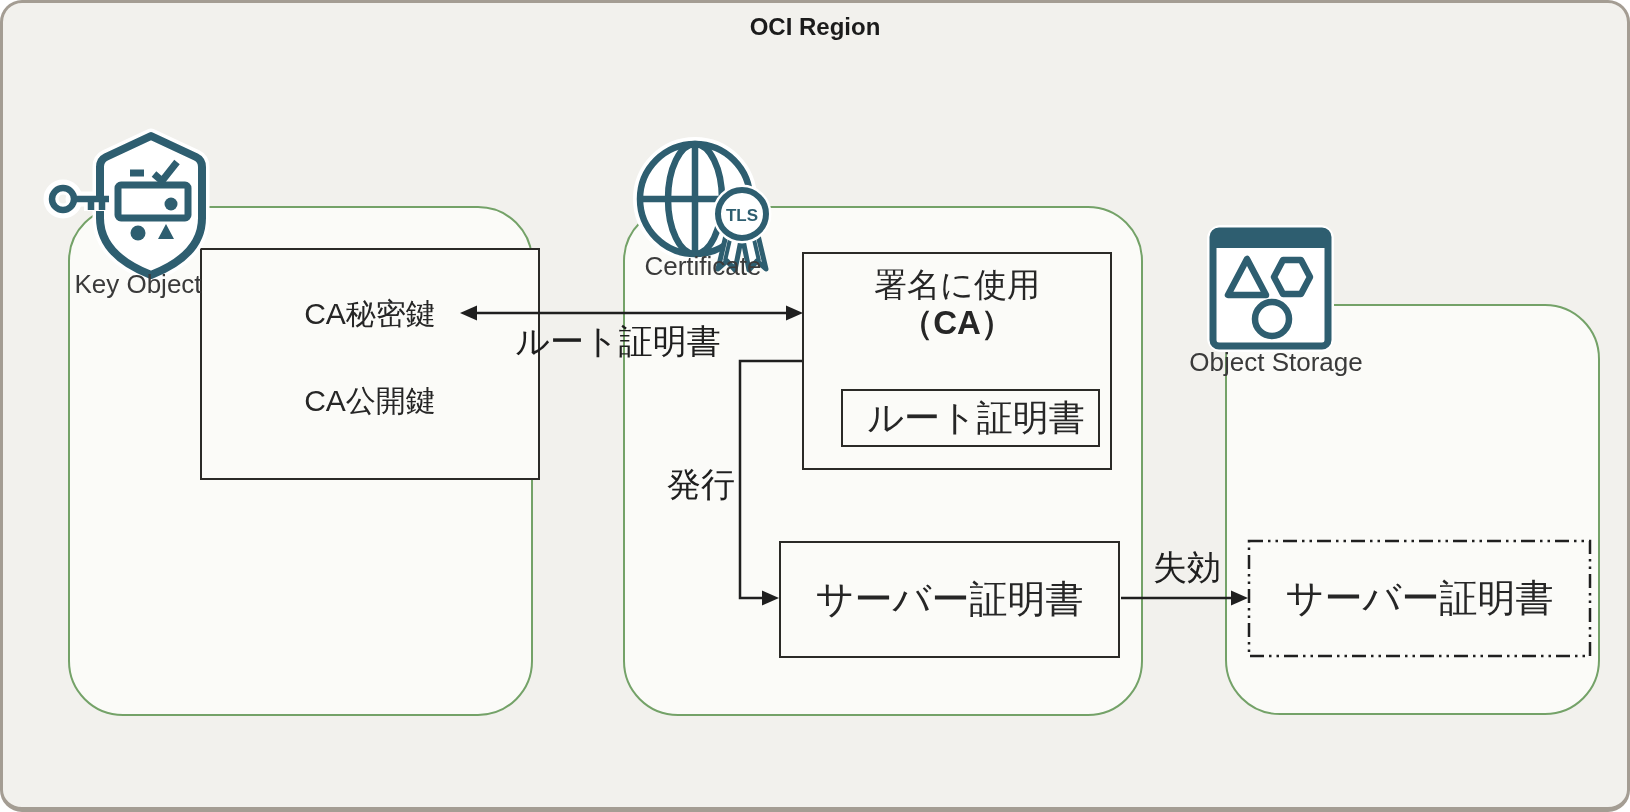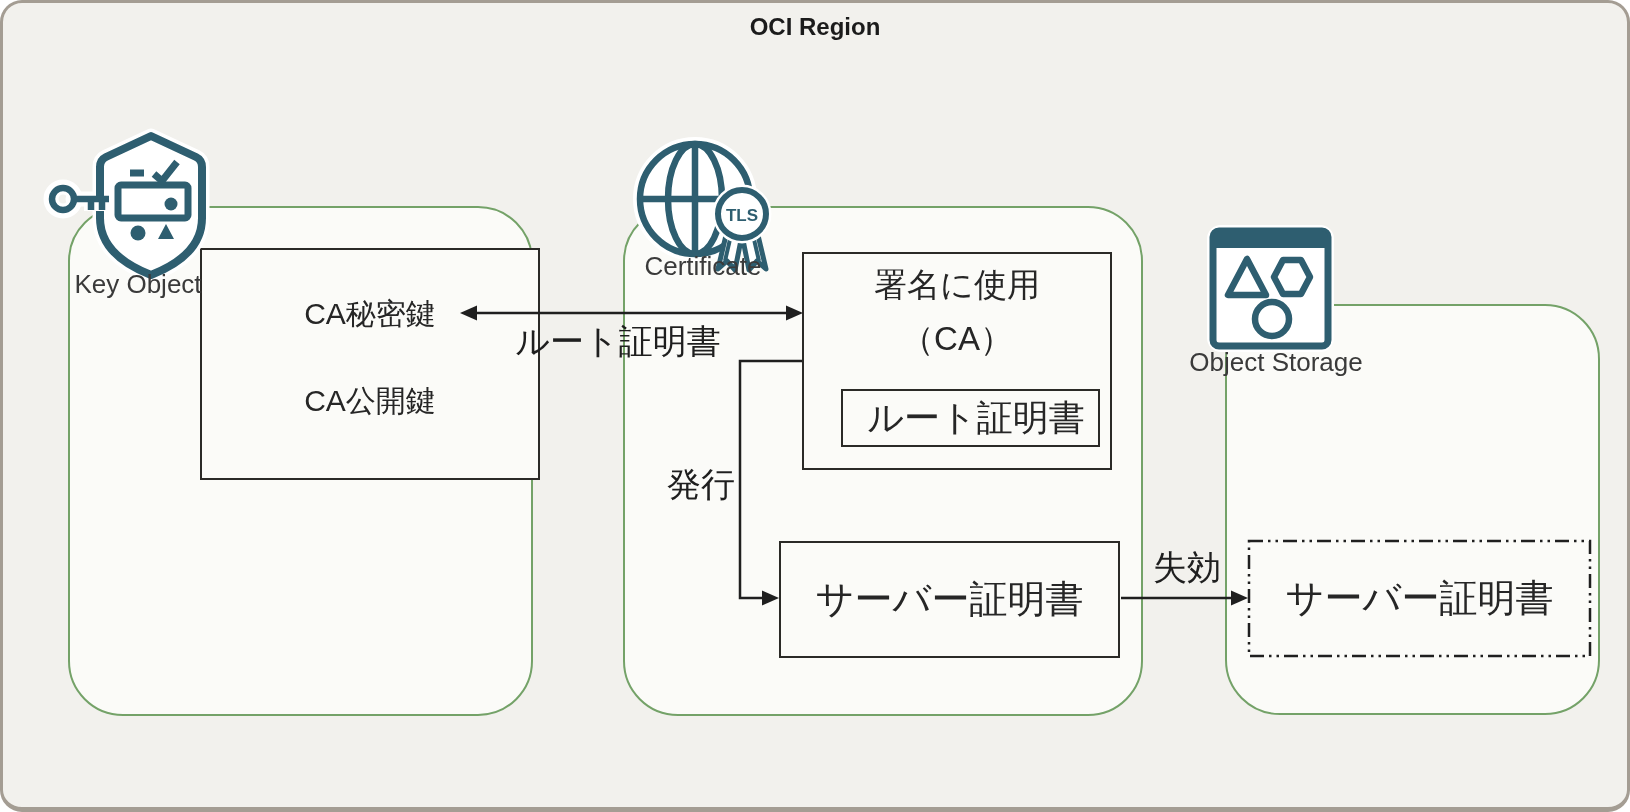--- a/index.html
+++ b/index.html
@@ -27,21 +27,21 @@
     position:absolute; box-sizing:border-box;
     border:2.5px solid #2b2a27; background:#fbfbf8; z-index:20;
   }
   #b-cakeys{left:197px; top:245px; width:340px; height:232px;}
   #b-cakeys .bl{position:absolute; left:0; width:100%; text-align:center; font-size:30px; line-height:36px;}
   #b-cakeys .l1{top:46px;}
   #b-cakeys .l2{top:133px;}
   #b-rootca{left:799px; top:249px; width:310px; height:218px;}
   #b-rootca .bl{position:absolute; left:0; width:100%; text-align:center; font-size:33px; line-height:38px;}
   #b-rootca .r1{top:12px;}
-  #b-rootca .r2{top:66px;}
+  #b-rootca .r2{top:50px;font-weight:bold;}
   #b-rootcert{left:37px; top:135px; width:259px; height:58px;
     display:flex; align-items:center; justify-content:center; font-size:36px;padding-left:11px;}
   #b-servercert{left:776px; top:538px; width:341px; height:117px;
     display:flex; align-items:center; justify-content:center; font-size:38px;}
   #b-revoked{
     position:absolute; left:1246px; top:538px; width:341px; height:115px;
     box-sizing:border-box; background:#fbfbf8; z-index:20;
     display:flex; align-items:center; justify-content:center; font-size:38px;
   }
   .edge-label{position:absolute; z-index:35; font-size:34px; color:#1f1f1f; white-space:nowrap;}

